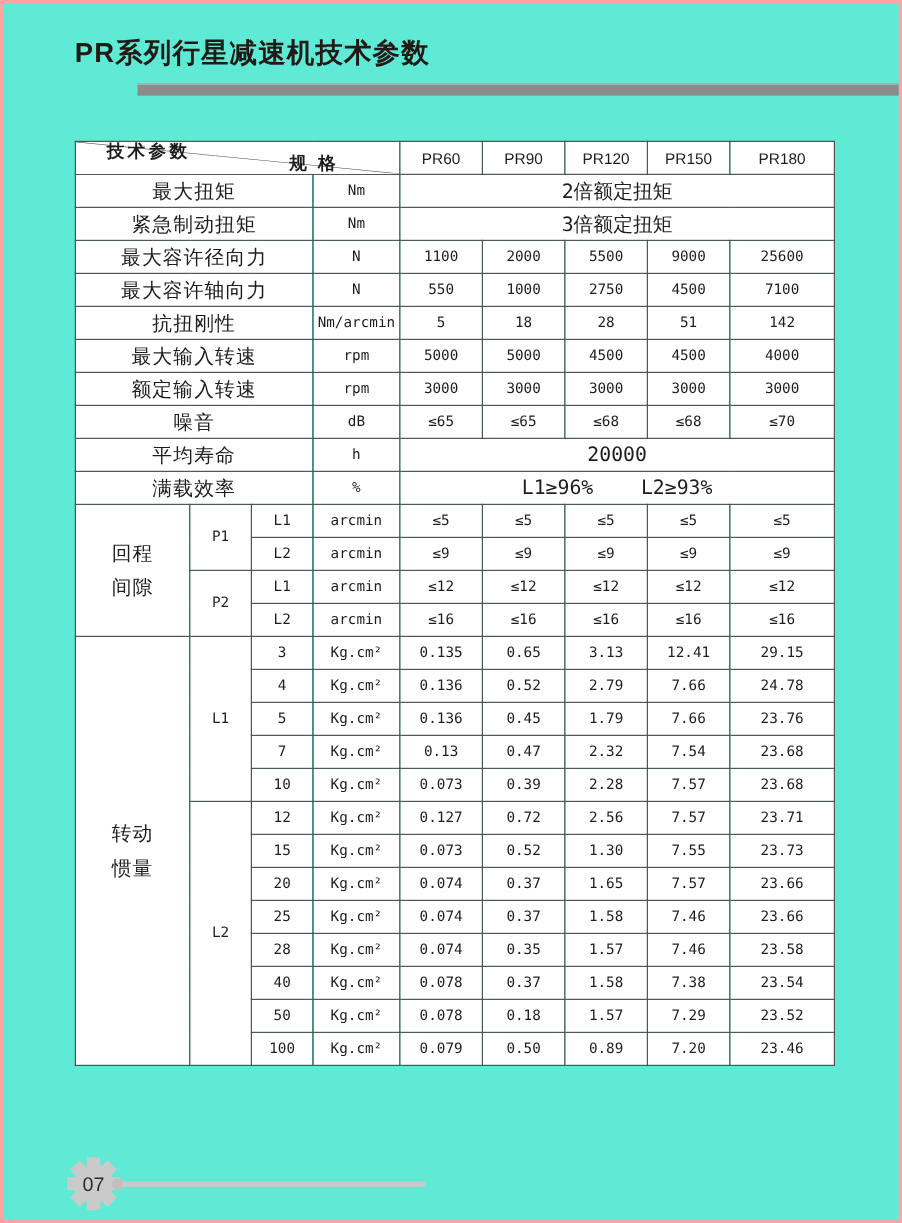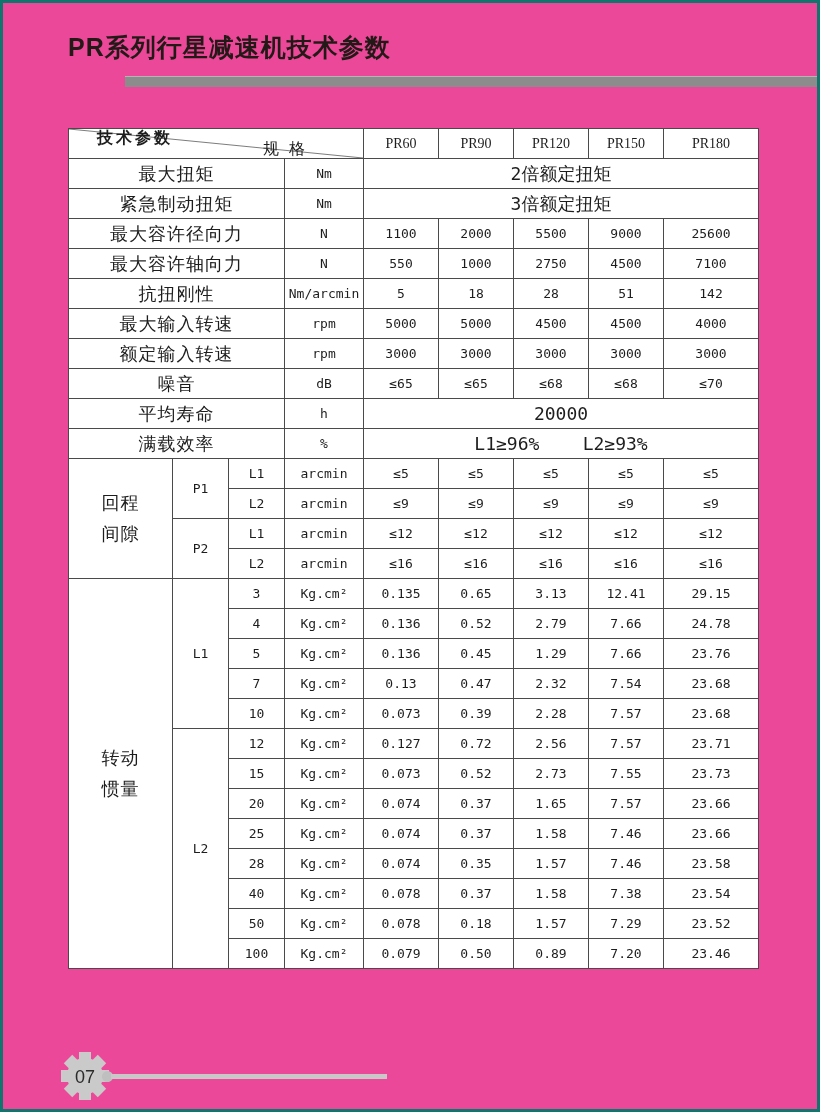--- a/index.html
+++ b/index.html
@@ -5,23 +5,23 @@
   html,body{margin:0;padding:0;}
   body{
     width:820px;height:1112px;
     background:#ffffff;
     font-family:"Liberation Sans", sans-serif;
     position:relative;
     box-sizing:border-box;
   }
   .page{
     position:absolute;inset:0;
-    border:3px solid #0f766e;
+    border:3px solid #fca5a5;
     box-sizing:border-box;
-    background:#ec4899;
+    background:#5eead4;
     overflow:hidden;
   }
   .page-title{
     position:absolute;left:65px;top:28px;
     font-size:25px;font-weight:bold;color:#231a17;
     letter-spacing:1px;
     font-family:"Liberation Sans","DejaVu Sans",sans-serif;
     margin:0;
   }
   .title-bar{
@@ -60,30 +60,30 @@
     white-space:pre;
   }
   .c-multiline{white-space:pre-line;line-height:1.7;}
   td.corner{
     position:relative;height:64px;background:#fff;
   }
   td.corner svg{position:absolute;inset:0;width:100%;height:100%;}
   .corner-top{
     position:absolute;right:55px;top:10px;
     font-family:"Liberation Serif","DejaVu Serif",serif;
-    font-size:16px;font-weight:normal;letter-spacing:3px;color:#1d1d1d;text-align:center;
+    font-size:16px;font-weight:bold;letter-spacing:3px;color:#1d1d1d;text-align:center;
   }
   .corner-bottom{
     position:absolute;left:28px;bottom:9px;
     font-family:"Liberation Serif","DejaVu Serif",serif;
     font-size:16px;font-weight:bold;letter-spacing:3px;color:#1d1d1d;
   }
   td.colhead{
     height:64px;
-    font-family:Liberation Serif, serif;
+    font-family:Liberation Sans, sans-serif;
     font-size:14px;color:#1d1d1d;background:#fff;
   }
   .footer{position:absolute;left:0;top:1045px;width:820px;height:60px;}
   .gear-wrap{position:absolute;left:56px;top:2px;}
   .footer-dot{
     position:absolute;left:99px;top:23px;width:11px;height:11px;
     border-radius:50%;background:#bfbfbf;
   }
   .footer-line{
     position:absolute;left:108px;top:26px;width:276px;height:5px;
@@ -258,21 +258,21 @@
           <td class="c-val">0.52</td>
           <td class="c-val">2.79</td>
           <td class="c-val">7.66</td>
           <td class="c-val">24.78</td>
         </tr>
         <tr>
           <td class="c-val shade">5</td>
           <td class="c-unit shade">Kg.cm²</td>
           <td class="c-val shade">0.136</td>
           <td class="c-val shade">0.45</td>
-          <td class="c-val shade">1.29</td>
+          <td class="c-val shade">1.79</td>
           <td class="c-val shade">7.66</td>
           <td class="c-val shade">23.76</td>
         </tr>
         <tr>
           <td class="c-val">7</td>
           <td class="c-unit">Kg.cm²</td>
           <td class="c-val">0.13</td>
           <td class="c-val">0.47</td>
           <td class="c-val">2.32</td>
           <td class="c-val">7.54</td>
@@ -295,21 +295,21 @@
           <td class="c-val">0.72</td>
           <td class="c-val">2.56</td>
           <td class="c-val">7.57</td>
           <td class="c-val">23.71</td>
         </tr>
         <tr>
           <td class="c-val shade">15</td>
           <td class="c-unit shade">Kg.cm²</td>
           <td class="c-val shade">0.073</td>
           <td class="c-val shade">0.52</td>
-          <td class="c-val shade">2.73</td>
+          <td class="c-val shade">1.30</td>
           <td class="c-val shade">7.55</td>
           <td class="c-val shade">23.73</td>
         </tr>
         <tr>
           <td class="c-val">20</td>
           <td class="c-unit">Kg.cm²</td>
           <td class="c-val">0.074</td>
           <td class="c-val">0.37</td>
           <td class="c-val">1.65</td>
           <td class="c-val">7.57</td>

